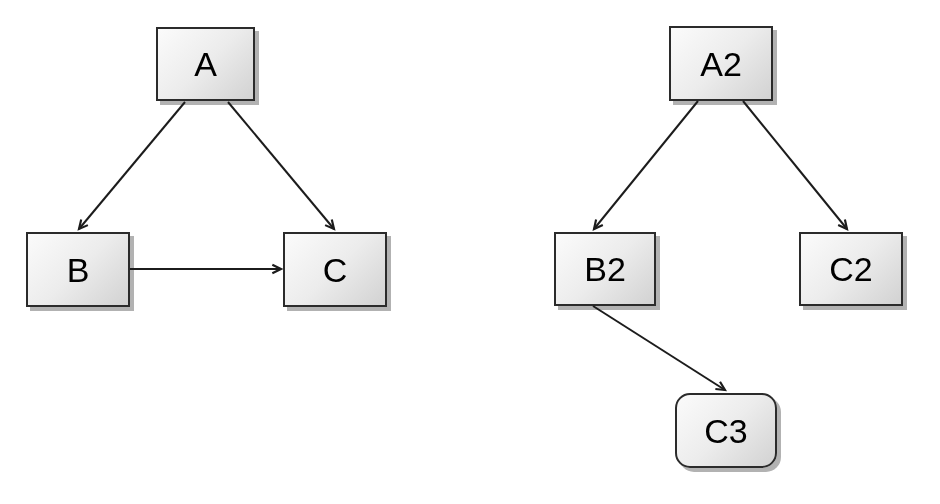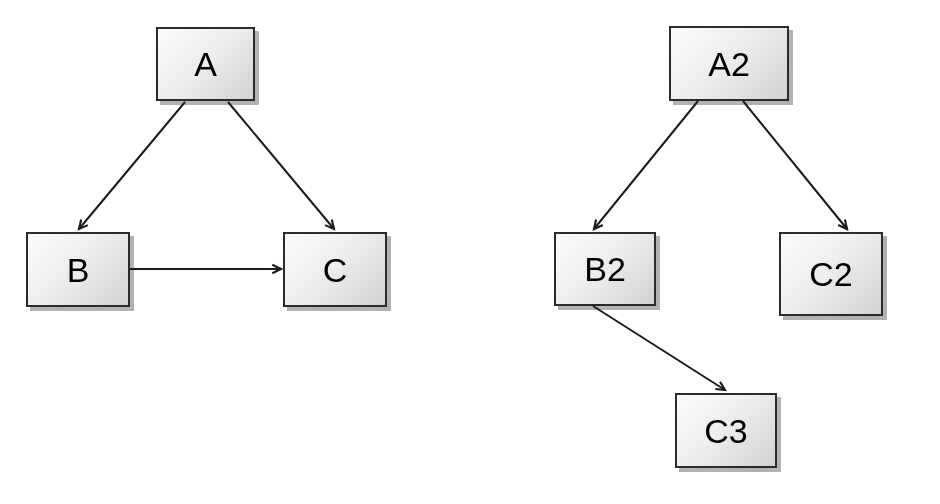--- a/index.html
+++ b/index.html
@@ -62,30 +62,30 @@
           <span class="node-label">A</span>
         </div>
         <div class="node" style="left: 26px; top: 232px; width: 104px; height: 75px;">
           <span class="node-label">B</span>
         </div>
         <div class="node" style="left: 283px; top: 232px; width: 104px; height: 75px;">
           <span class="node-label">C</span>
         </div>
       </div>
       <div>
-        <div class="node" style="left: 669px; top: 26px; width: 120px; height: 75px;">
+        <div class="node" style="left: 669px; top: 26px; width: 104px; height: 75px;">
           <span class="node-label">A2</span>
         </div>
         <div class="node" style="left: 554px; top: 232px; width: 102px; height: 74px;">
           <span class="node-label">B2</span>
         </div>
-        <div class="node" style="left: 779px; top: 232px; width: 104px; height: 84px;">
+        <div class="node" style="left: 799px; top: 232px; width: 104px; height: 74px;">
           <span class="node-label">C2</span>
         </div>
-        <div class="node" style="left: 675px; top: 393px; width: 102px; height: 75px;">
+        <div class="node" style="left: 675px; top: 393px; width: 102px; height: 75px; border-radius: 15px;">
           <span class="node-label">C3</span>
         </div>
       </div>
     </div>
   <svg class="edges-layer" width="940" height="504" viewBox="0 0 940 504" xmlns="http://www.w3.org/2000/svg">
       <defs>
         <marker id="arrowhead" viewBox="0 0 12 12" refX="10" refY="6" markerWidth="13" markerHeight="13" orient="auto" markerUnits="userSpaceOnUse">
           <path d="M2,2 L10,6 L2,10" fill="none" stroke="#1c1c1c" stroke-width="2"></path>
         </marker>
       </defs>

